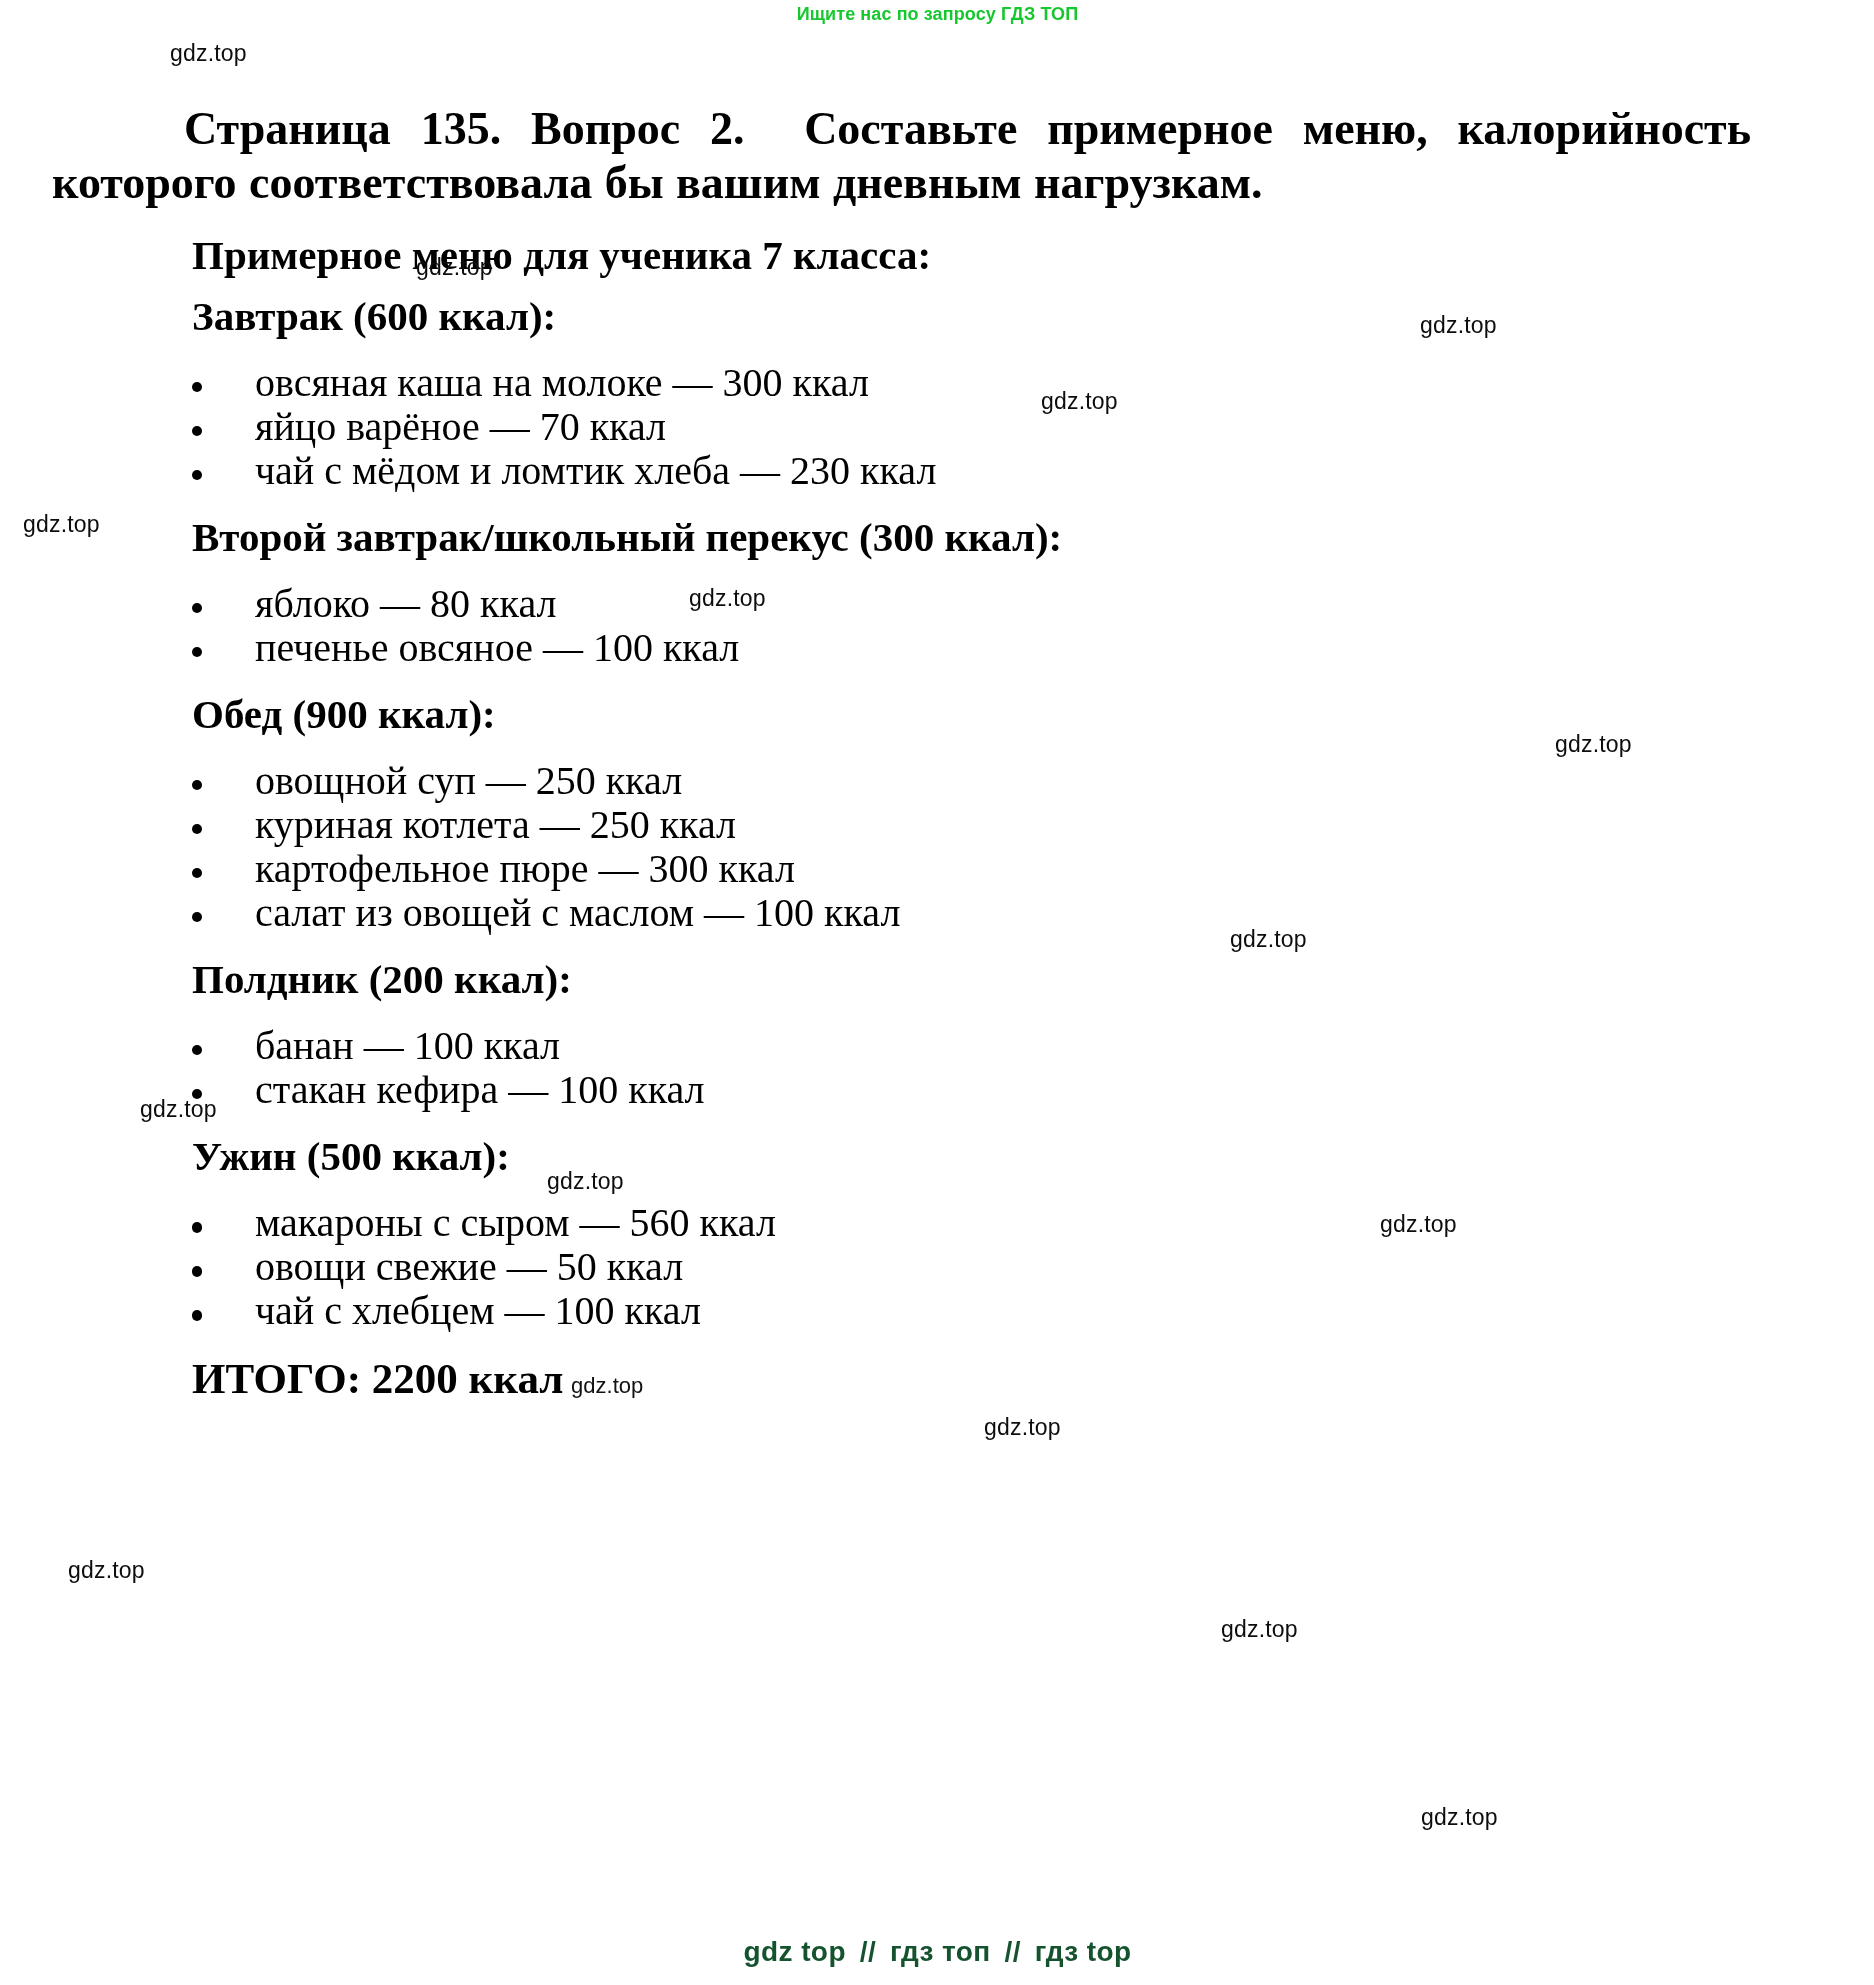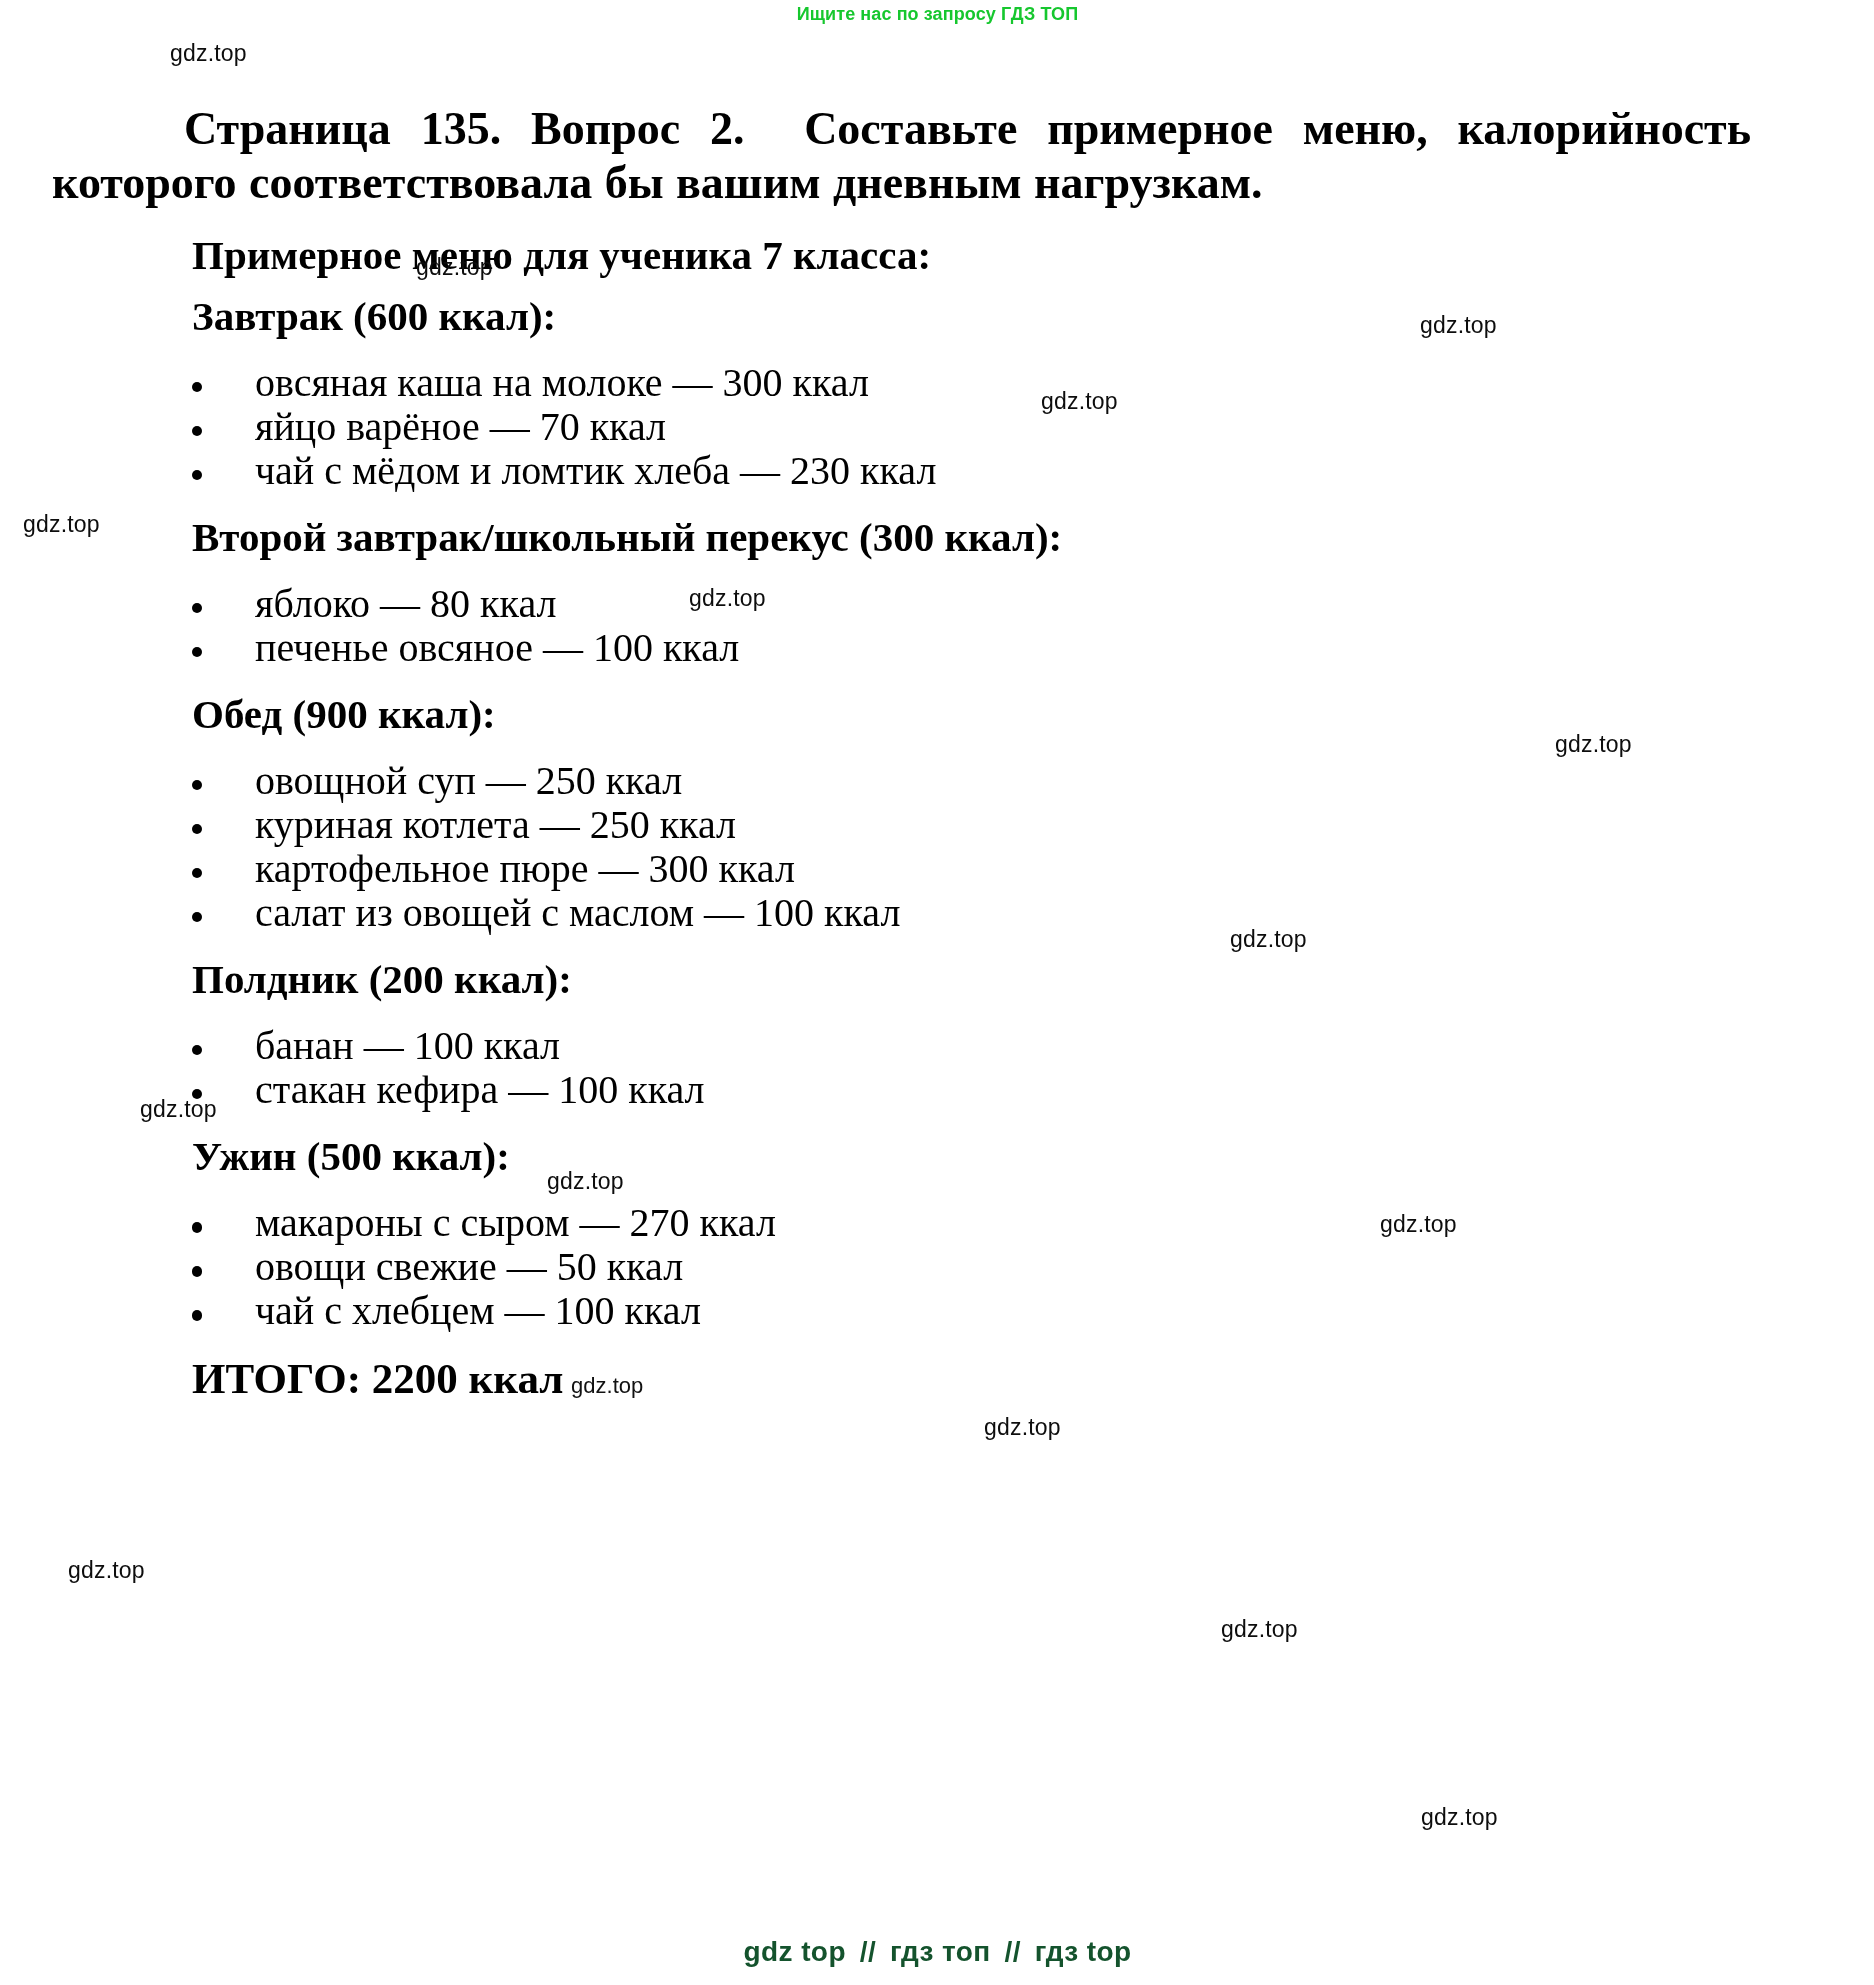--- a/index.html
+++ b/index.html
@@ -203,21 +203,21 @@
     <ul class="items">
       <li>банан — 100 ккал</li>
       <li>стакан кефира — 100 ккал</li>
     </ul>
 
     <div class="blk-gap-md"></div>
 
     <div class="heading">Ужин (500 ккал):</div>
     <div class="blk-gap-md"></div>
     <ul class="items">
-      <li>макароны с сыром — 270 ккал</li>
+      <li>макароны с сыром — 560 ккал</li>
       <li>овощи свежие — 50 ккал</li>
       <li>чай с хлебцем — 100 ккал</li>
     </ul>
 
     <div class="blk-gap-md"></div>
 
     <div class="total"><span>ИТОГО: 2200 ккал</span><span class="inline-wm">gdz.top</span></div>
 
   </div>
 

